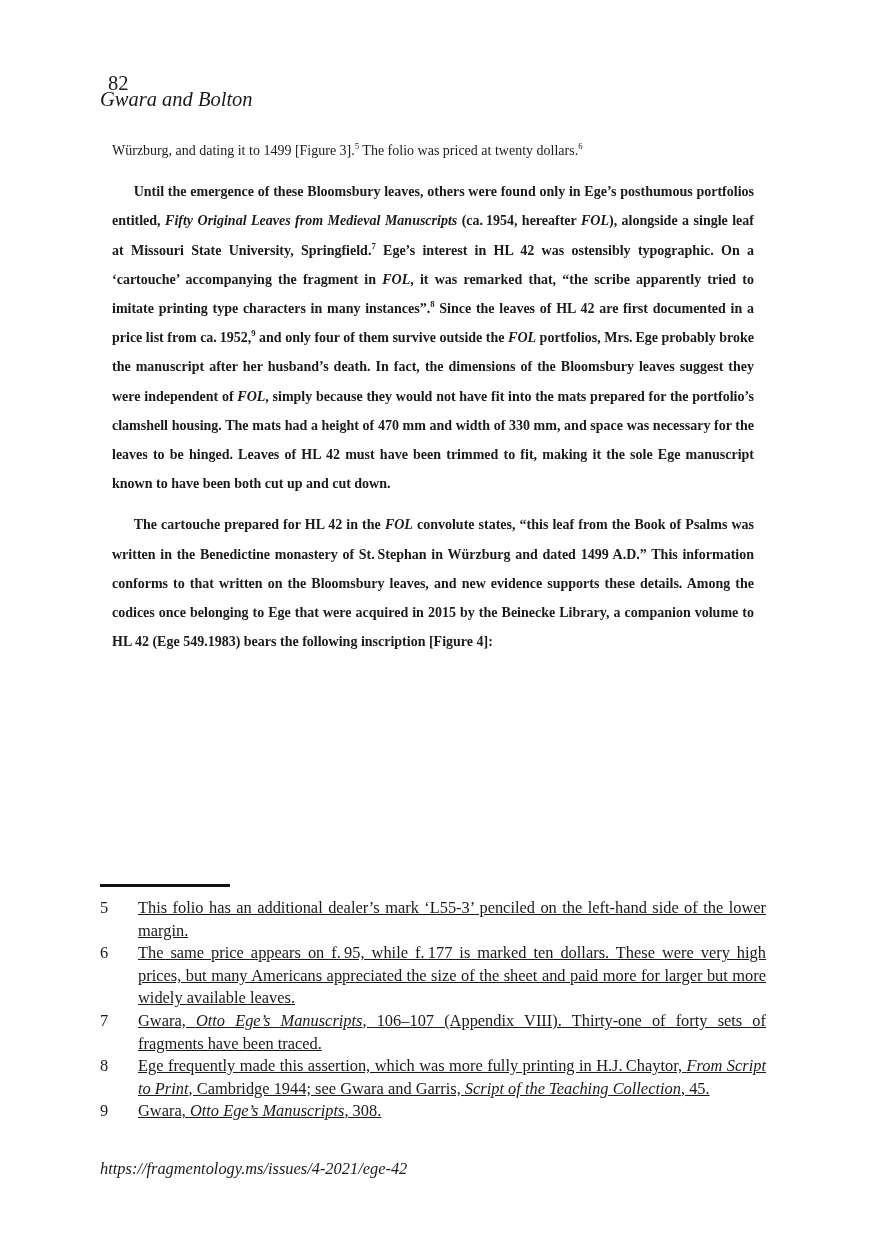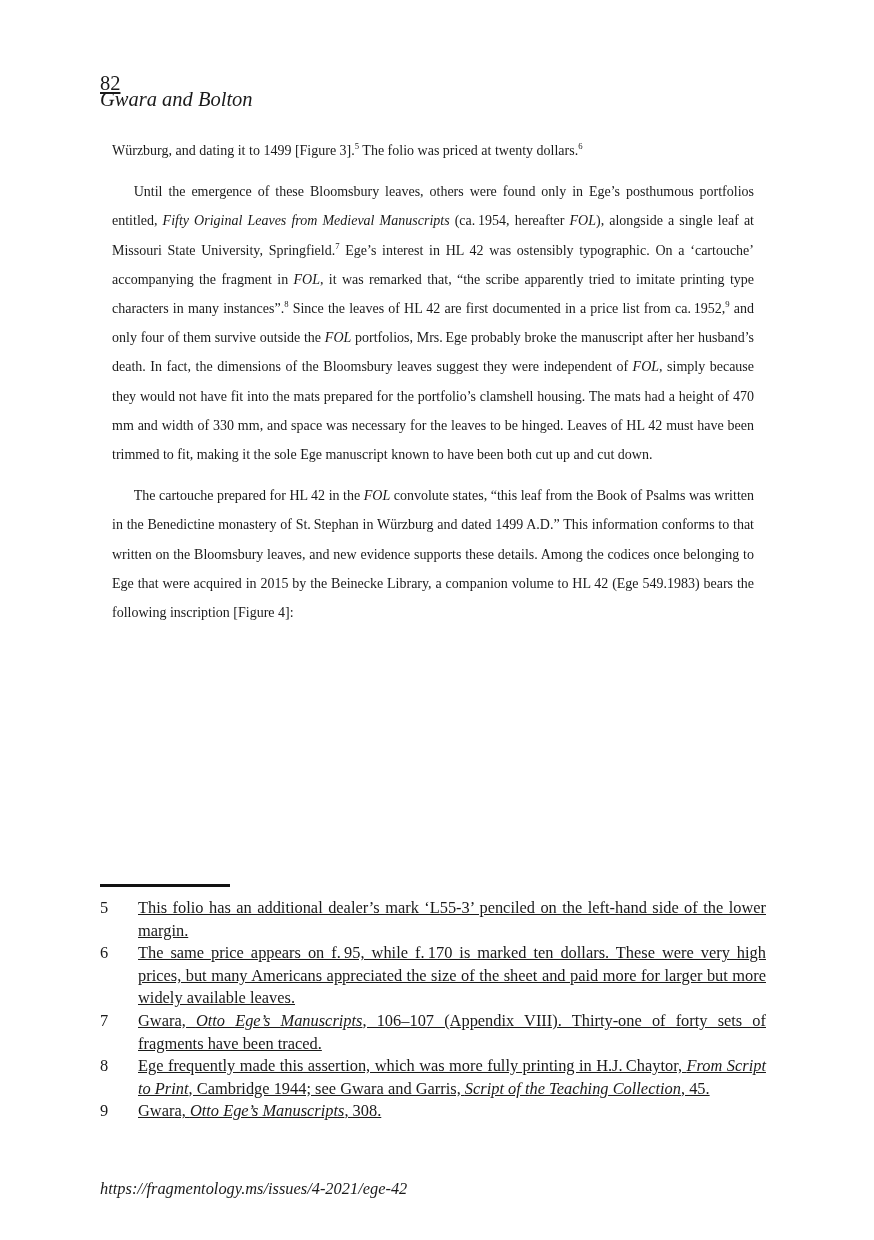--- a/index.html
+++ b/index.html
@@ -28,24 +28,23 @@
     position: absolute;
     top: 68px;
     left: 0;
     width: 666px;
     height: 30px;
     font-size: 20.5px;
     line-height: 30px;
   }
   .runhead .folio {
     position: absolute;
-    left: 0;
+    left: 8px;
     top: 0;
     font-style: normal;
-    text-decoration: underline;
   }
   .runhead .title {
     position: absolute;
     left: 0;
     top: 16px;
     width: 666px;
     text-align: left;
     font-style: italic;
   }
 
@@ -60,20 +59,21 @@
     margin: 12px;
     font-size: 14px;
     line-height: 29.2px;
     text-align: justify;
     text-justify: inter-word;
     hyphens: manual;
     -webkit-hyphens: manual;
   }
   .body-block p.indent {
     text-indent: 1.55em;
+    font-weight: bold;
   }
   .body-block p.last-line-left {
     text-align-last: left;
   }
   i, .it { font-style: italic; }
   sup {
     font-size: 0.62em;
     vertical-align: super;
     line-height: 0;
   }
@@ -114,21 +114,20 @@
   .note.last-left .txt { text-align-last: left; }
 
   
   .footer-url {
     position: absolute;
     top: 1158px;
     left: 0;
     font-size: 16.4px;
     line-height: 22px;
     font-style: italic;
-    margin-top: 20px;
   }
 </style>
 </head>
 <body>
 
 <div class="page">
 
   <div class="runhead">
     <span class="folio">82</span>
     <span class="title">Gwara and Bolton</span>
@@ -148,21 +147,21 @@
 
   <div class="notes">
 
     <div class="note last-left">
       <span class="num">5</span>
       <span class="txt">This folio has an additional dealer’s mark ‘L55-3’ penciled on the left-hand side of the lower margin.</span>
     </div>
 
     <div class="note last-left">
       <span class="num">6</span>
-      <span class="txt">The same price appears on f. 95, while f. 170 is marked ten dollars. These were very high prices, but many Americans appreciated the size of the sheet and paid more for larger but more widely available leaves.</span>
+      <span class="txt">The same price appears on f. 95, while f. 177 is marked ten dollars. These were very high prices, but many Americans appreciated the size of the sheet and paid more for larger but more widely available leaves.</span>
     </div>
 
     <div class="note last-left">
       <span class="num">7</span>
       <span class="txt"><span>Gwara, </span><i>Otto Ege’s Manuscripts</i><span>, 106–107 (Appendix VIII). Thirty-one of forty sets of fragments have been traced.</span></span>
     </div>
 
     <div class="note last-left">
       <span class="num">8</span>
       <span class="txt"><span>Ege frequently made this assertion, which was more fully printing in H.J. Chaytor, </span><i>From Script to Print</i><span>, Cambridge 1944; see Gwara and Garris, </span><i>Script of the Teaching Collection</i><span>, 45.</span></span>

